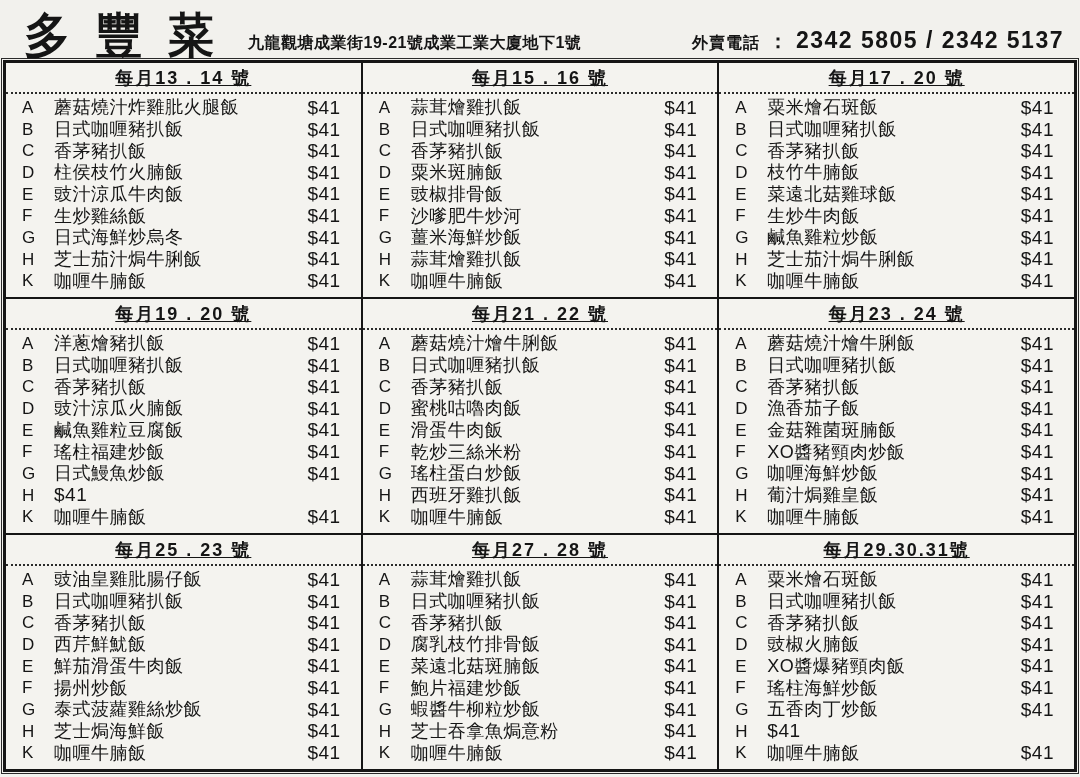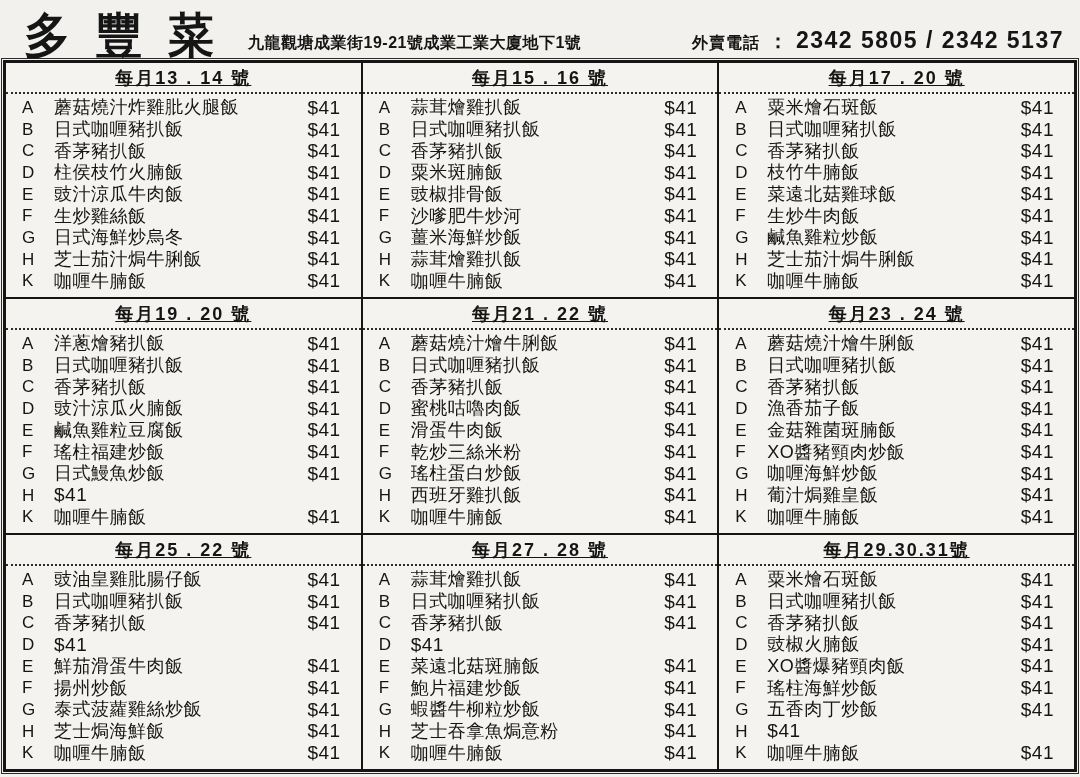--- a/index.html
+++ b/index.html
@@ -430,21 +430,21 @@
 
   <div class="row">
     <span class="code">K</span>
     <span class="name">咖喱牛腩飯</span>
     <span class="price">$41</span>
   </div>
 </div>
   </section>
 
   <section class="cell">
-    <div class="cell-head">每月25 . 22 號</div>
+    <div class="cell-head">每月25 . 23 號</div>
     <div class="cell-items">
   <div class="row">
     <span class="code">A</span>
     <span class="name">豉油皇雞肶腸仔飯</span>
     <span class="price">$41</span>
   </div>
 
   <div class="row">
     <span class="code">B</span>
     <span class="name">日式咖喱豬扒飯</span>
@@ -452,20 +452,21 @@
   </div>
 
   <div class="row">
     <span class="code">C</span>
     <span class="name">香茅豬扒飯</span>
     <span class="price">$41</span>
   </div>
 
   <div class="row">
     <span class="code">D</span>
+    <span class="name">西芹鮮魷飯</span>
     <span class="price">$41</span>
   </div>
 
   <div class="row">
     <span class="code">E</span>
     <span class="name">鮮茄滑蛋牛肉飯</span>
     <span class="price">$41</span>
   </div>
 
   <div class="row">
@@ -510,20 +511,21 @@
   </div>
 
   <div class="row">
     <span class="code">C</span>
     <span class="name">香茅豬扒飯</span>
     <span class="price">$41</span>
   </div>
 
   <div class="row">
     <span class="code">D</span>
+    <span class="name">腐乳枝竹排骨飯</span>
     <span class="price">$41</span>
   </div>
 
   <div class="row">
     <span class="code">E</span>
     <span class="name">菜遠北菇斑腩飯</span>
     <span class="price">$41</span>
   </div>
 
   <div class="row">

